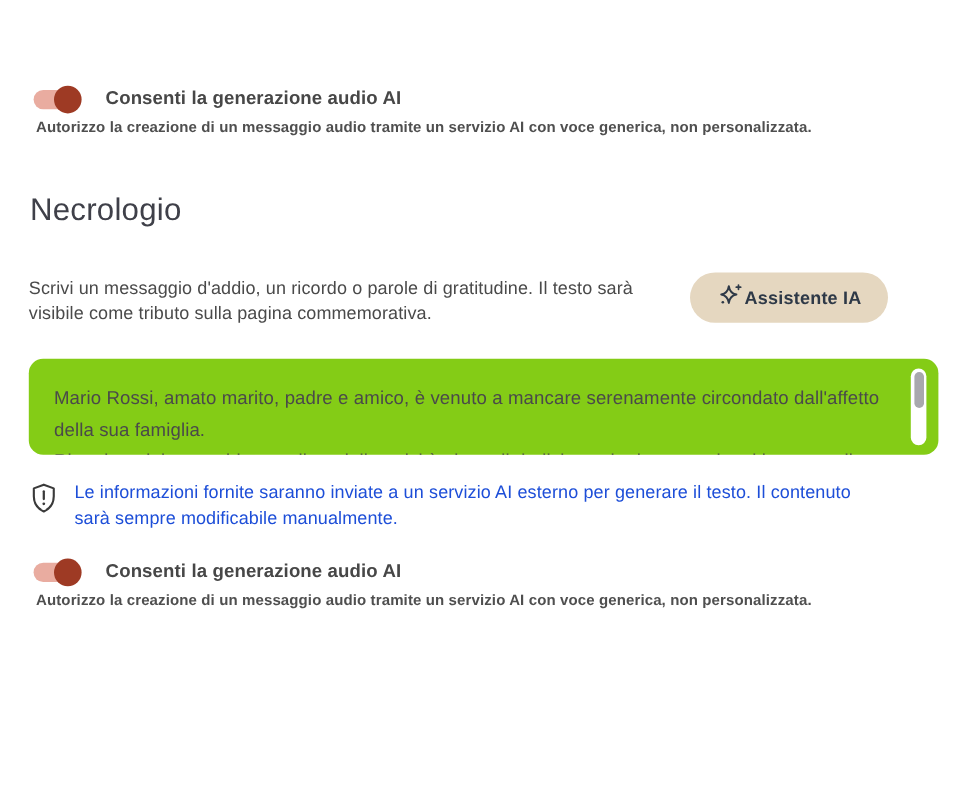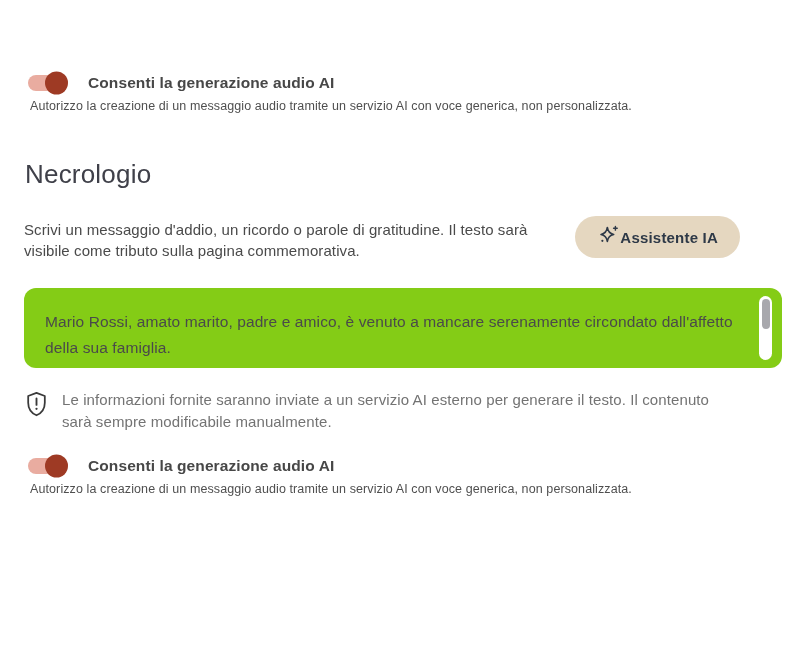--- a/index.html
+++ b/index.html
@@ -19,31 +19,31 @@
     position: relative; width: 38px; height: 16px;
     border-radius: 9px; background: #E9ACA0; cursor: pointer; flex: 0 0 auto;
   }
   .toggle .knob {
     position: absolute; right: -2px; top: 50%; transform: translateY(-50%);
     width: 23px; height: 23px; border-radius: 50%; background: #9E3A24;
   }
   .toggle-label { font-size: 15.5px; font-weight: bold; color: #474747; letter-spacing: .1px; }
   .consent-desc {
     margin-top: 7px; margin-left: 6px;
-    font-size: 12.5px; color: #4F4F4F; letter-spacing: .1px;
+    font-size: 12.5px; color: #4F4F4F; letter-spacing: .1px; font-weight: bold;
   }
 
   
   .section-title {
     margin-top: 46px; margin-left: 1px;
     font-size: 26px; font-weight: 400; color: #3F4049; letter-spacing: .2px;
   }
 
   
-  .desc-row { margin-top: 29px; display: flex; justify-content: flex-start; align-items: flex-start; }
+  .desc-row { margin-top: 40px; display: flex; justify-content: flex-start; align-items: flex-start; }
   .section-desc {
     max-width: 606px;
     font-size: 15px; line-height: 21px; color: #4A4A4A; letter-spacing: .1px;
   }
   .assistant-btn {
     display: inline-flex; align-items: center; gap: 0;
     height: 42px; padding: 0 22px; margin-top: -3px;
     background: #E5D7C0; border: none; border-radius: 21px;
     font-family: "Liberation Sans", sans-serif;
     font-size: 15px; font-weight: bold; color: #2E3947; letter-spacing: .2px;
@@ -71,21 +71,21 @@
     position: absolute; top: 3px; left: 2.5px;
     width: 8px; height: 30px;
     background: #A8A8AD; border-radius: 4px; cursor: grab;
   }
 
   
   .notice-row { margin-top: 21px; display: flex; align-items: flex-start; gap: 13px; padding-left: 0; }
   .notice-icon { flex: 0 0 auto; margin-top: 2px; }
   .notice-text {
     max-width: 702px;
-    font-size: 15px; line-height: 22px; color: #737373; letter-spacing: .1px;
+    font-size: 15px; line-height: 22px; color: #1d4ed8; letter-spacing: .1px;
   }
 </style>
 </head>
 <body>
 
 <div class="page">
 
   <section class="consent-section top">
     <div class="toggle-row">
       <div class="toggle">

